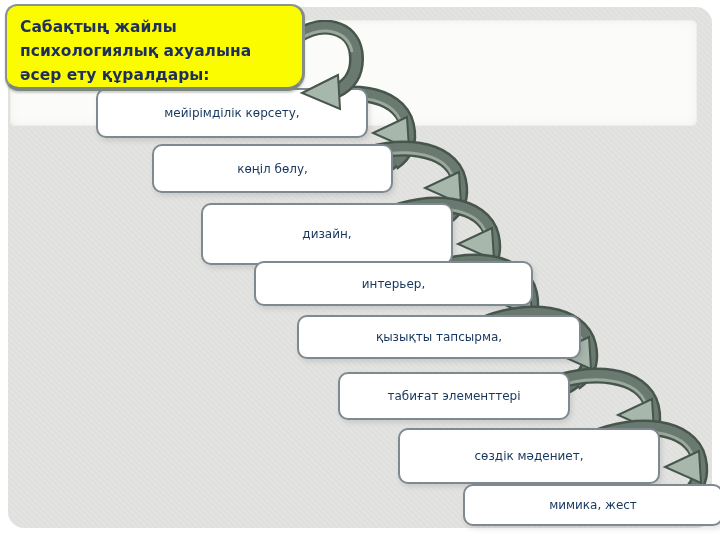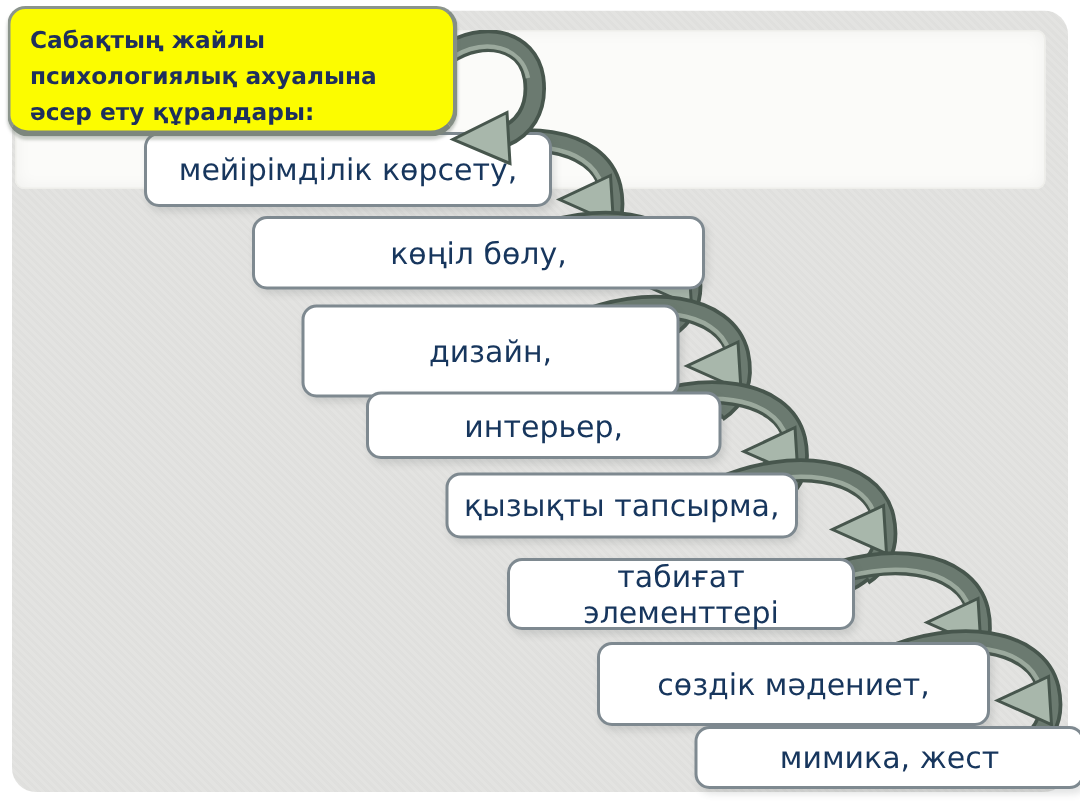--- a/index.html
+++ b/index.html
@@ -31,29 +31,29 @@
     padding:9px 12px 0 13px;
     color:#1e2f5c;font-size:15.5px;font-weight:600;line-height:1.55;
     z-index:4;
     box-shadow:0 2px 2px rgba(110,120,110,.35);
   }
   
   .step{
     position:absolute;background:#ffffff;
     border:2.5px solid #7e8990;border-radius:10px;
     display:flex;align-items:center;justify-content:center;
-    color:#17365d;font-size:20px;
+    color:#17365d;font-size:12px;
     z-index:2;box-shadow:2px 3px 5px rgba(80,85,90,.16);
     text-align:center;padding:0 8px;box-sizing:border-box;
   }
   .s1{left:96px;top:88px;width:272px;height:50px}
-  .s2{left:168px;top:144px;width:302px;height:49px}
+  .s2{left:152px;top:144px;width:241px;height:49px}
   .s3{left:201px;top:203px;width:252px;height:62px}
-  .s4{left:244px;top:261px;width:237px;height:45px}
-  .s5{left:297px;top:315px;width:235px;height:44px}
+  .s4{left:254px;top:261px;width:279px;height:45px}
+  .s5{left:297px;top:315px;width:284px;height:44px}
   .s6{left:338px;top:372px;width:232px;height:48px}
   .s7{left:398px;top:428px;width:262px;height:56px}
   .s8{left:463px;top:484px;width:260px;height:42px}
   
   .loop{position:absolute;width:130px;height:110px;z-index:1}
   .l1{left:293px;top:83px}
   .l2{left:345px;top:138px}
   .l3{left:378px;top:194px}
   .l4{left:416px;top:251px}
   .l5{left:475px;top:303px}

